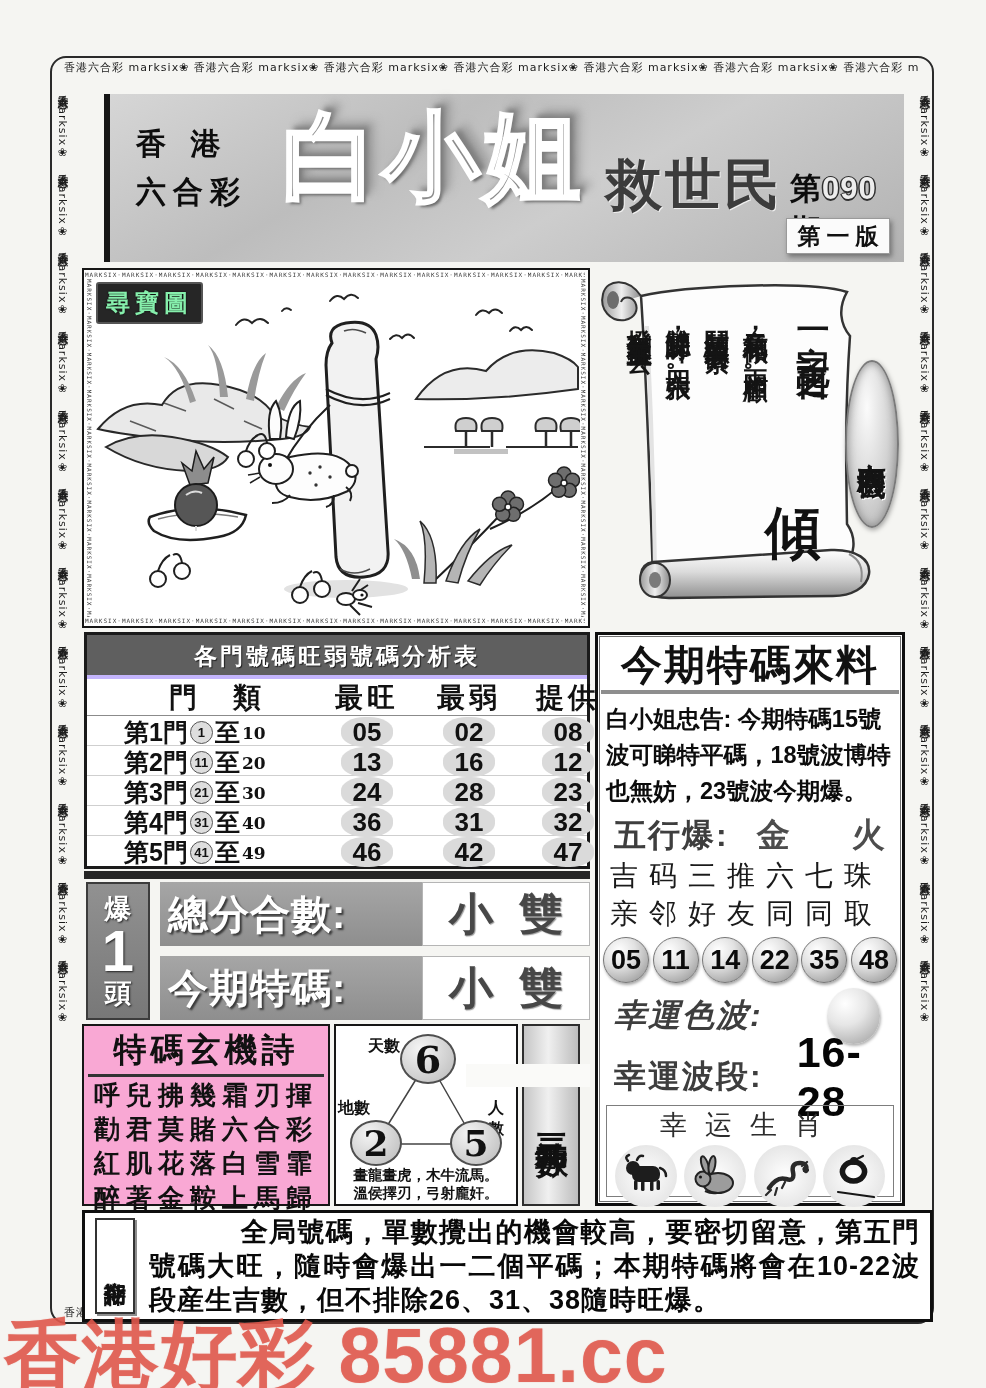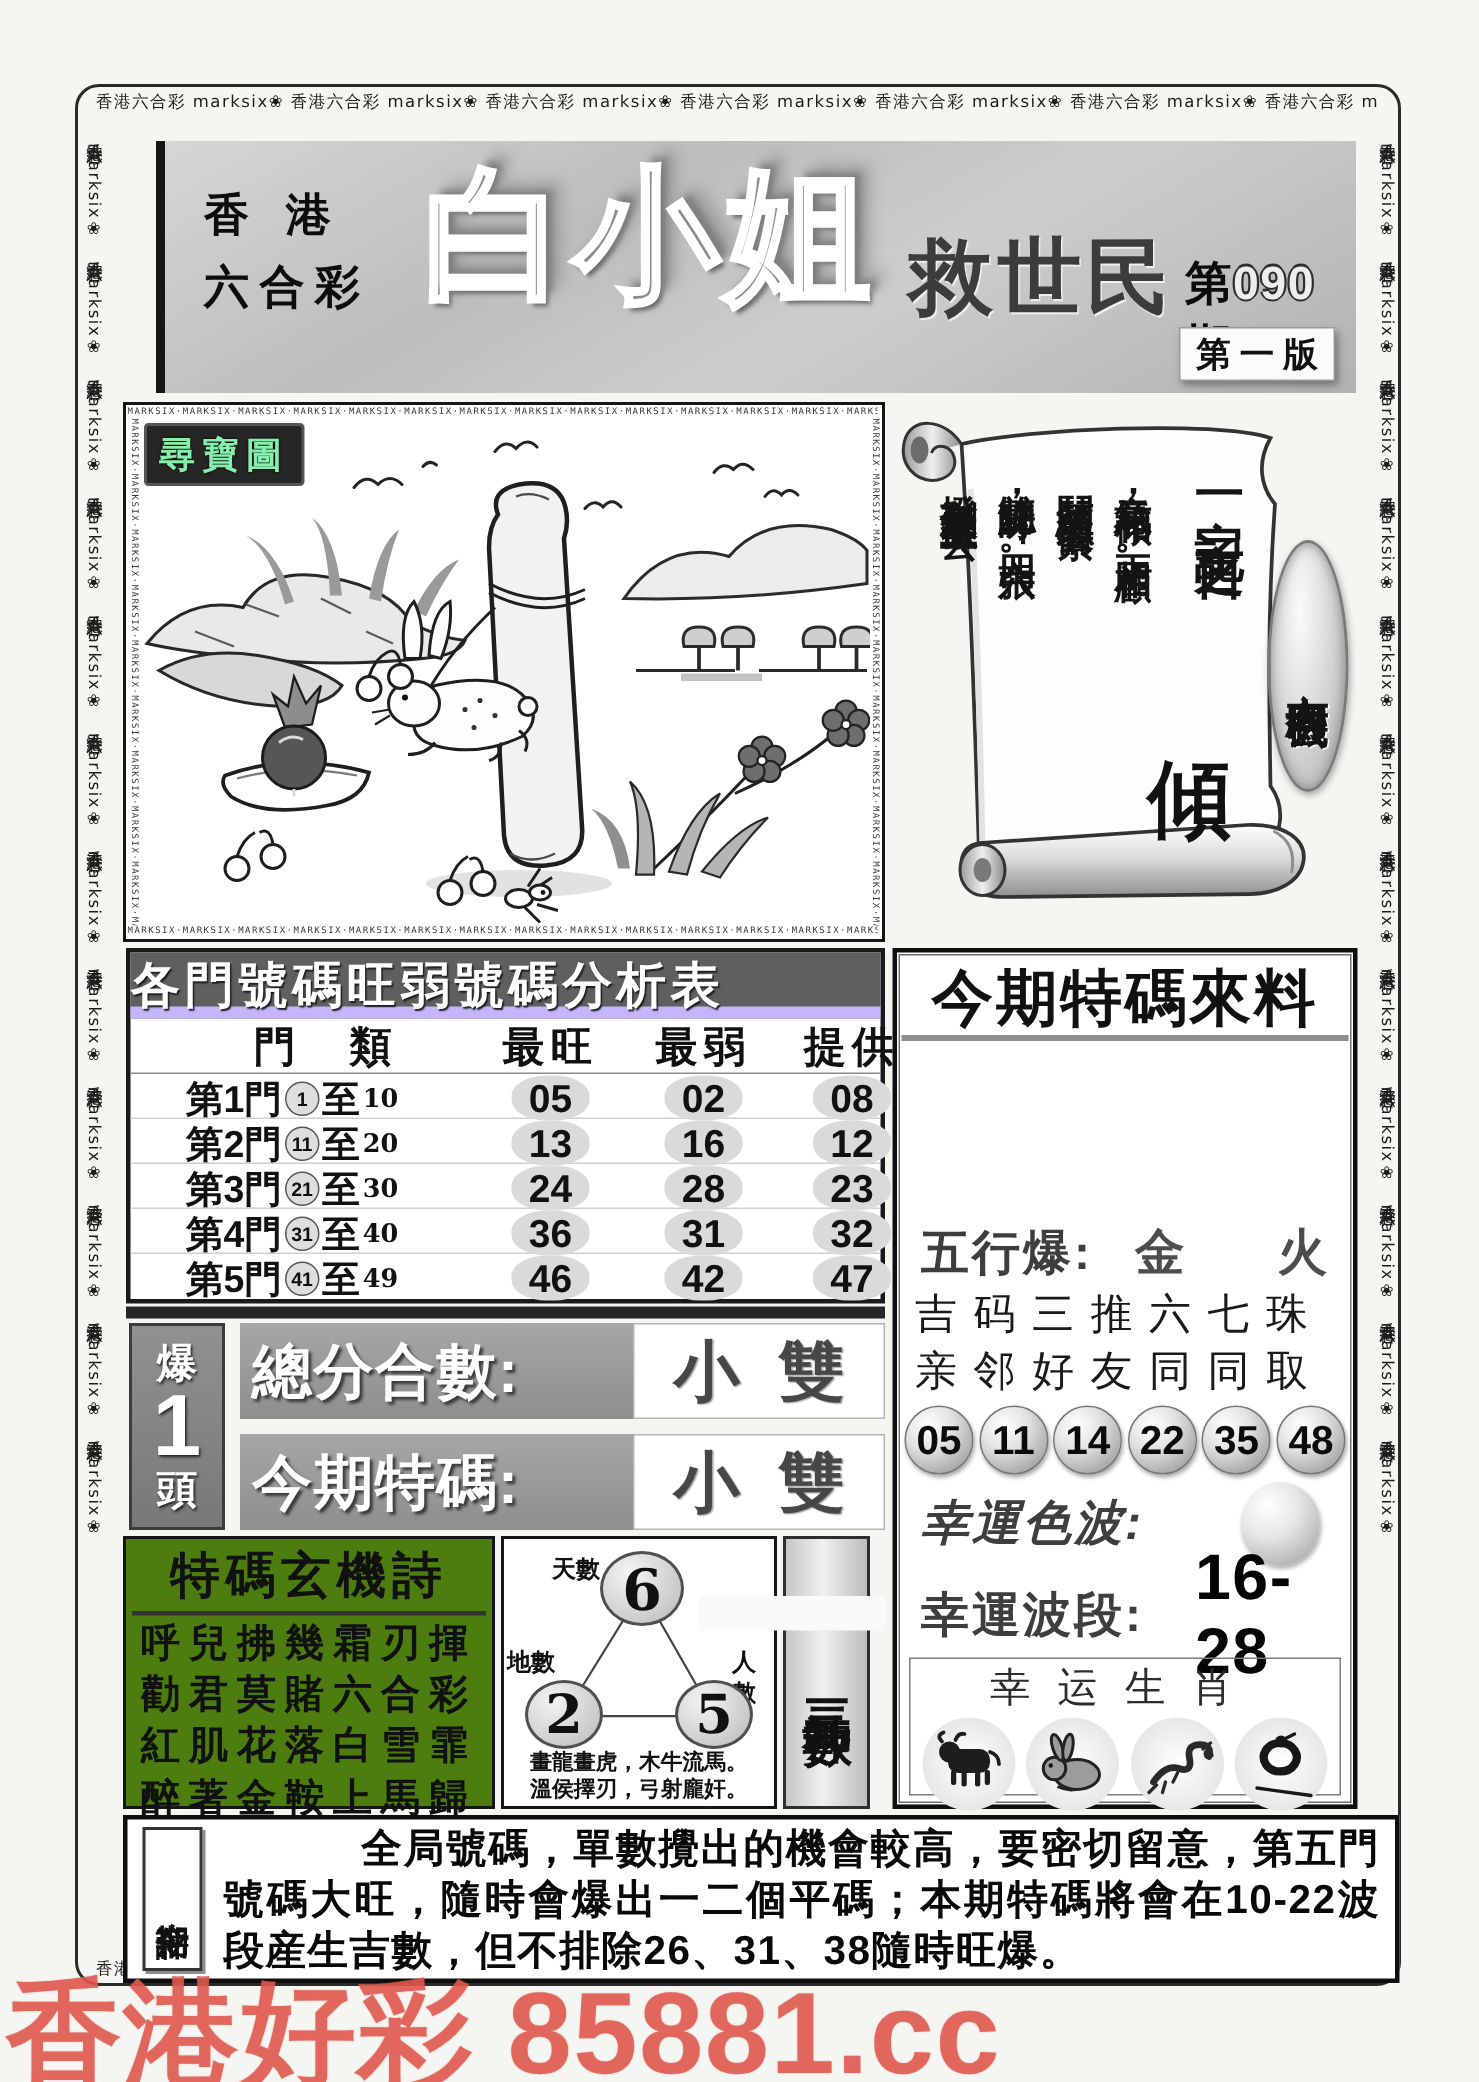--- a/index.html
+++ b/index.html
@@ -49,22 +49,22 @@
   .micro-bot { left:1px; bottom:1px; width:500px; height:8px; }
   .micro-l { left:1px; top:9px; height:338px; width:8px; writing-mode:vertical-rl; }
   .micro-r { right:1px; top:9px; height:338px; width:8px; writing-mode:vertical-rl; }
   .treasure-label { left:12px; top:12px; background:#262626; color:#86efac; font-size:24px; font-weight:bold;
            padding:3px 8px; letter-spacing:5px; border:2px solid #555; border-radius:3px; z-index:3;
            text-shadow:0 0 2px #000; }
   .sketch { left:10px; top:11px; }
 
   
   .analysis { left:84px; top:632px; width:506px; height:237px; border:3px solid #1a1a1a; background:#fff; }
-  .an-title { height:44px; background:#5f5f5f; color:#fff; font-size:33px; font-weight:bold; letter-spacing:3px;
-           line-height:43px; text-shadow:1px 1px 1px #1e1e1e; border-bottom:8px solid #c4b5fd; }
+  .an-title { height:44px; background:#5f5f5f; color:#fff; font-size:23px; font-weight:bold; letter-spacing:3px;
+           text-align:center; line-height:43px; text-shadow:1px 1px 1px #1e1e1e; border-bottom:4px solid #c4b5fd; }
   .an-head, .an-row { display:grid; grid-template-columns:198px 102px 102px 96px; align-items:center;padding-left:31px; }
   .an-head { height:37px; border-bottom:1px solid #8b8b8b; font-size:28px; font-weight:bold; }
   .an-head > div { text-align:center; letter-spacing:4px; }
   .an-row { height:30px; border-bottom:1px solid #cfcfcf; }
   .an-row:last-child { border-bottom:none; }
   .gate { font-size:25px; font-weight:bold; padding-left:6px; display:flex; align-items:center; gap:2px; white-space:nowrap; }
   .circ { width:23px; height:23px; border:1.5px solid #565656; border-radius:50%; background:#dedede;
           font-size:13px; font-weight:bold; display:inline-flex; align-items:center; justify-content:center; }
   .toNum { font-size:17px; font-family:"DejaVu Serif", serif; }
   .val { text-align:center; }
@@ -82,21 +82,21 @@
   .burst-row { left:76px; width:430px; height:64px; display:flex; }
   .burst-row.r1 { top:0; } .burst-row.r2 { top:74px; }
   .burst-label { width:262px; background:linear-gradient(#a6a6a6,#8e8e8e); color:#fff; font-size:40px;
           font-weight:bold; display:flex; align-items:center; padding-left:8px; letter-spacing:1px;
           text-shadow:2px 2px 2px #3a3a3a; }
   .burst-val { flex:1; background:#fff; border:1px solid #b5b5b5; display:flex; align-items:center;
           justify-content:space-evenly; font-size:44px; font-weight:bold; color:#474747;
           font-family:"DejaVu Serif", serif; text-shadow:1px 1px 1px #9a9a9a; }
 
   
-  .poem { left:82px; top:1024px; width:248px; height:182px; border:2px solid #161616; background:#4d7c0f; padding:2px 4px; }
+  .poem { left:82px; top:1024px; width:248px; height:182px; border:2px solid #161616; background:#f9a8d4; padding:2px 4px; }
   .poem-title { font-size:33px; font-weight:bold; text-align:center; letter-spacing:4px;
           border-bottom:3px solid #333; padding-bottom:1px; }
   .poem-line { font-size:26px; font-weight:bold; letter-spacing:6px; text-align:center; line-height:1.2; margin-top:3px; white-space:nowrap;font-family:Liberation Serif, serif; }
 
   
   .tri { left:334px; top:1024px; width:184px; height:182px; border:2px solid #161616; background:#fff; }
   .tri-lines { left:0; top:0; }
   .tri-circle { position:absolute; border-radius:50%; background:radial-gradient(circle at 35% 28%,#f4f4f4,#b9b9b9);
           border:2px solid #4f4f4f; display:flex; align-items:center; justify-content:center;
           font-weight:bold; font-family:"DejaVu Serif", serif; }
@@ -450,20 +450,21 @@
     <div class="sc-col">撥刺銀盤欲五去。</div>
   </div>
   <div class="big-char">傾</div>
   <div class="badge">
     <span>內有玄機</span>
   </div>
 </div>
 
 <div class="abs special">
   <div class="sp-title">今期特碼來料</div>
+  <div class="sp-advice">白小姐忠告: 今期特碼15號波可睇特平碼，18號波博特也無妨，23號波今期爆。</div>
   <div class="sp-wuxing">
     <span class="sp-label">五行爆:</span>
     <span class="wx1">金</span>
     <span class="wx2">火</span>
   </div>
   <div class="sp-hand">
     <div>吉码三推六七珠</div>
     <div>亲邻好友同同取</div>
   </div>
   <div class="sp-balls">

